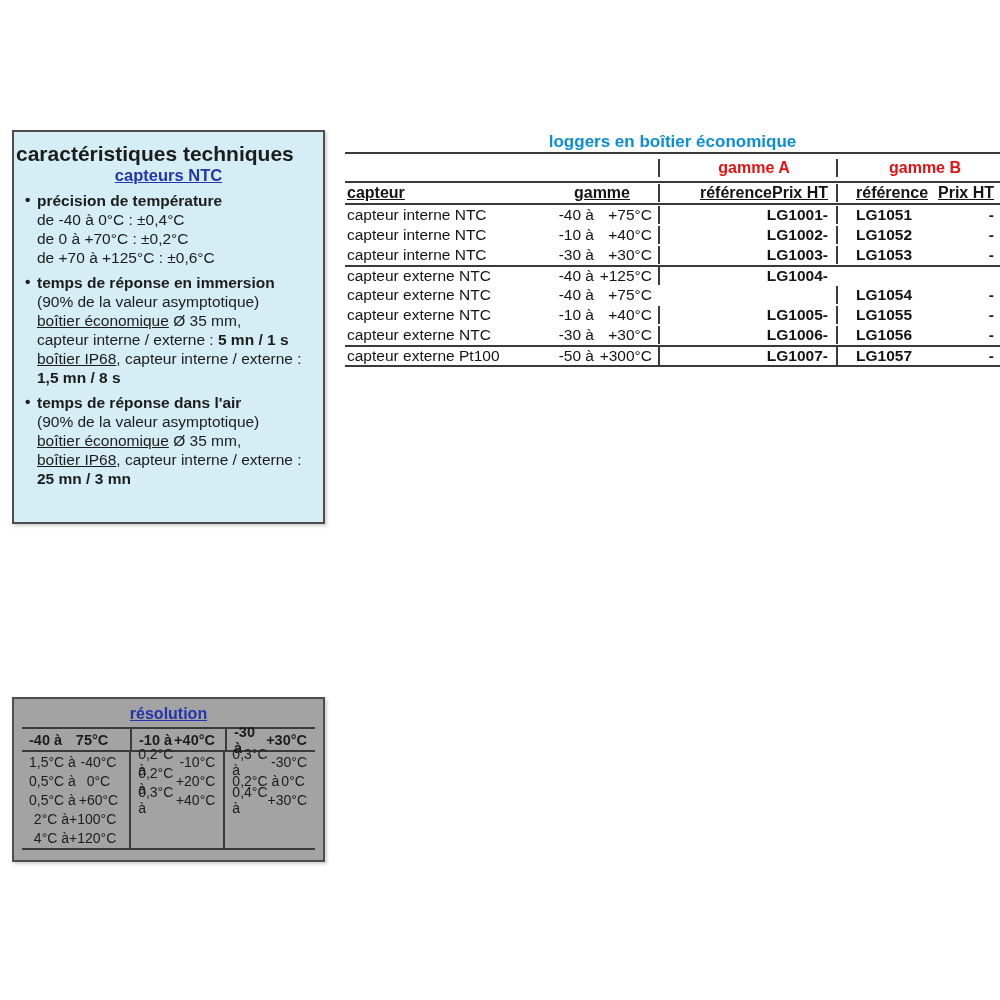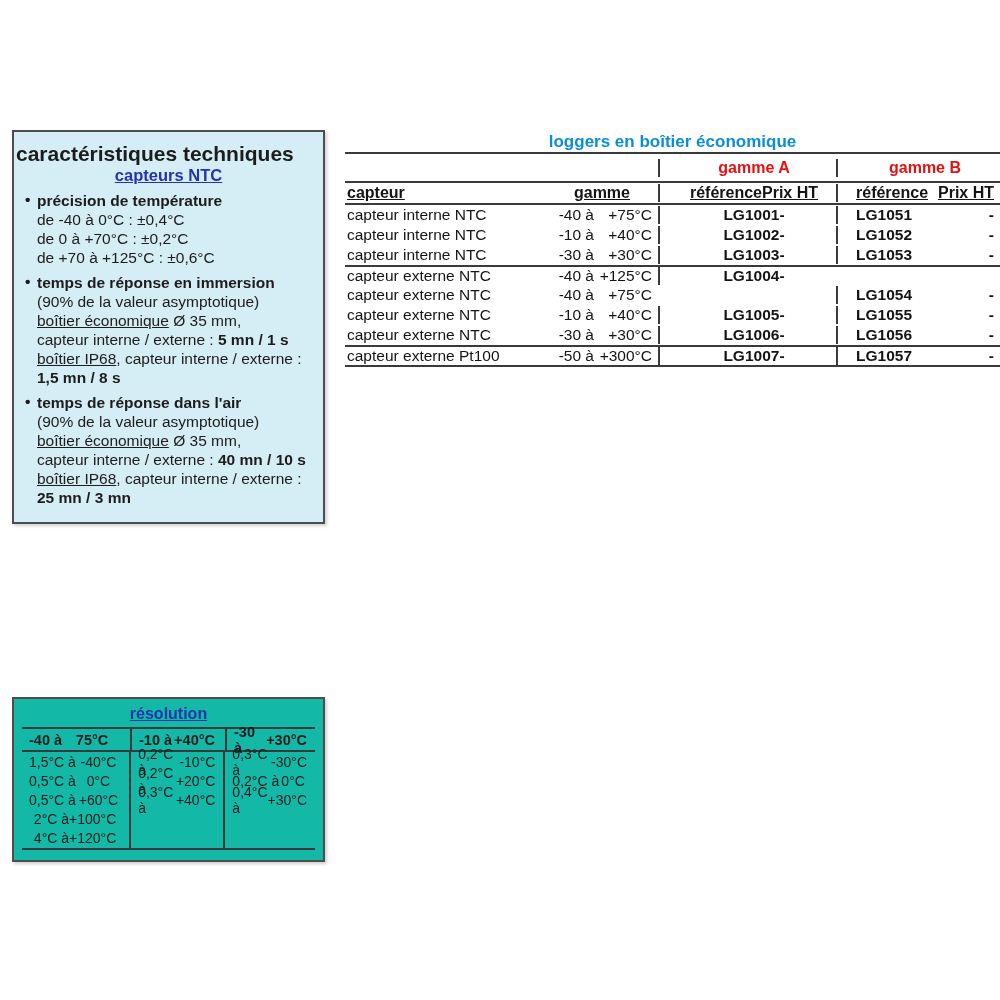--- a/index.html
+++ b/index.html
@@ -22,34 +22,34 @@
   
   .loggers{position:absolute;left:345px;top:133px;width:655px;color:#141414;}
   .ltitle{text-align:center;font-weight:bold;font-size:17px;color:#0a8fd6;height:19px;line-height:17px;}
   .ltbl{border-top:2px solid #3a3a3a;border-bottom:2px solid #3a3a3a;}
   .row{display:flex;box-sizing:border-box;}
   .c1{width:185px;box-sizing:border-box;padding-left:2px;}
   .c2{width:128px;box-sizing:border-box;display:flex;padding-right:6px;}
   .c2 .g1{flex:1;text-align:right;}
   .c2 .g2{width:58px;text-align:right;}
   .cga{width:178px;box-sizing:border-box;border-left:2px solid #3a3a3a;
-       display:flex;justify-content:center;padding:0 8px 0 20px;}
+       display:flex;justify-content:flex-end;padding:0 8px 0 20px;}
   .cgb{flex:1;box-sizing:border-box;border-left:2px solid #3a3a3a;
        display:flex;justify-content:space-between;padding:0 6px 0 18px;}
   .hrow1{height:29px;border-bottom:2px solid #3a3a3a;align-items:center;}
   .hrow1 .glabel{width:100%;text-align:center;color:#e31111;font-weight:bold;font-size:16px;}
   .hrow2{height:22px;border-bottom:2px solid #3a3a3a;align-items:center;font-weight:bold;font-size:16px;text-decoration:underline;}
   .hrow2 .c2{display:block;text-align:right;padding-right:28px;}
   .drow{height:20px;align-items:center;font-size:15.5px;}
   .grp-sep{border-top:2px solid #3a3a3a;}
   .ref,.prix{font-weight:bold;}
 
   
   .resbox{position:absolute;left:12px;top:697px;width:313px;height:165px;
-          background:#14b8a6;border:2px solid #4d4d4d;box-sizing:border-box;
+          background:#a3a3a3;border:2px solid #4d4d4d;box-sizing:border-box;
           box-shadow:2px 2px 3px rgba(120,120,120,.35);}
   .rtitle{text-align:center;font-weight:bold;font-size:16px;color:#2334ad;
           text-decoration:underline;margin-top:6px;}
   .rtbl{margin:4px 8px 0;border-top:2px solid #3a3a3a;}
   .rrow{display:flex;}
   .rhead{height:21px;border-bottom:2px solid #3a3a3a;font-weight:bold;font-size:14.5px;align-items:center;}
   .rbody{height:96px;border-bottom:2px solid #3a3a3a;}
   .rc1{width:108px;box-sizing:border-box;}
   .rc2{width:95px;box-sizing:border-box;border-left:2px solid #3a3a3a;}
   .rc3{flex:1;box-sizing:border-box;border-left:2px solid #3a3a3a;}
@@ -83,21 +83,20 @@
       <div class="ln"><span>capteur interne / externe : </span><span class="b">5 mn / 1 s</span></div>
       <div class="ln"><span class="u">boîtier IP68</span><span>, capteur interne / externe :</span></div>
       <div class="ln"><span class="b">1,5 mn / 8 s</span></div>
     </div>
 
     <div class="sec">
       <span class="blt">•</span>
       <div class="hd">temps de réponse dans l'air</div>
       <div class="ln"><span>(90% de la valeur asymptotique)</span></div>
       <div class="ln"><span class="u">boîtier économique</span><span> Ø 35 mm,</span></div>
-      <div class="ln"><span>capteur interne / externe : </span><span class="b">40 mn / 10 s</span></div>
       <div class="ln"><span class="u">boîtier IP68</span><span>, capteur interne / externe :</span></div>
       <div class="ln"><span class="b">25 mn / 3 mn</span></div>
     </div>
   </section>
 
   <section class="loggers">
     <div class="ltitle">loggers en boîtier économique</div>
     <div class="ltbl">
 
       <div class="row hrow1">

